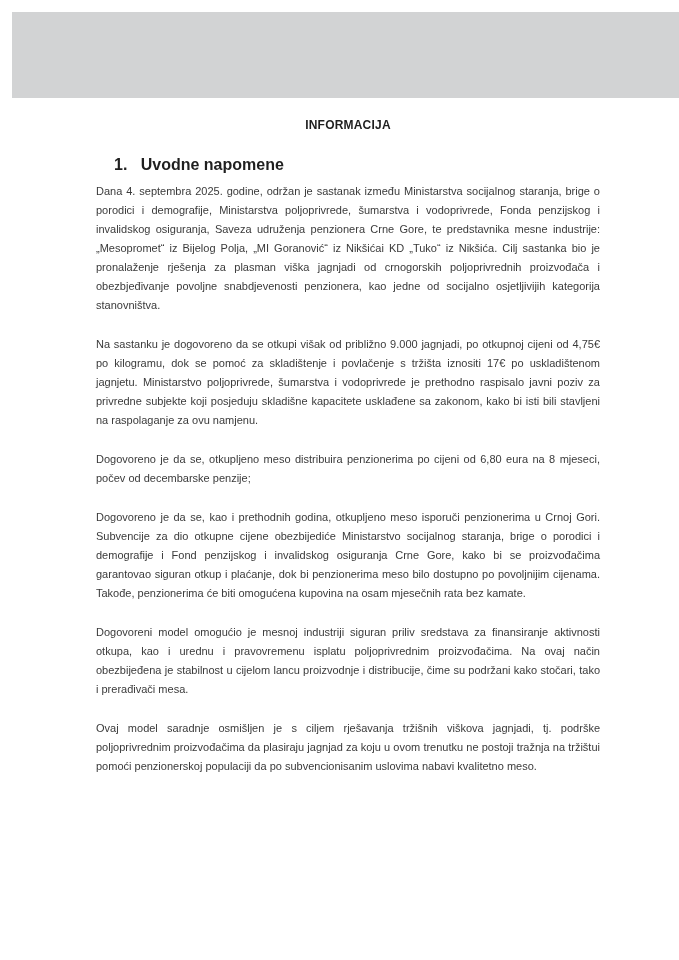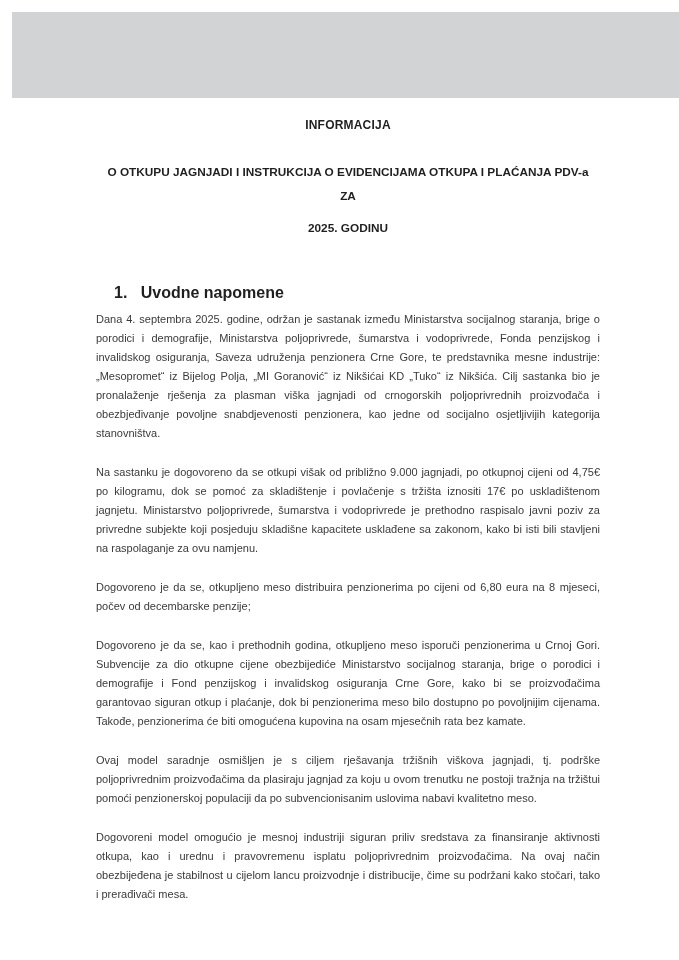--- a/index.html
+++ b/index.html
@@ -55,25 +55,21 @@
     color: #3a3a3a;
   }
 </style>
 </head>
 <body>
 
 <div class="page">
   <div class="top-strip"></div>
   <div class="content">
     <div class="doc-title">INFORMACIJA</div>
-    <div class="doc-subtitle">
-      <div>O OTKUPU JAGNJADI I INSTRUKCIJA O EVIDENCIJAMA OTKUPA I PLAĆANJA PDV-a  ZA</div>
-      <div>2025. GODINU</div>
-    </div>
     <div class="section-heading">1.   Uvodne napomene</div>
     <p class="para">Dana 4. septembra 2025. godine, održan je sastanak između Ministarstva socijalnog staranja, brige o porodici i demografije, Ministarstva poljoprivrede, šumarstva i vodoprivrede, Fonda penzijskog i invalidskog osiguranja, Saveza udruženja penzionera Crne Gore, te predstavnika mesne industrije: „Mesopromet“ iz Bijelog Polja, „MI Goranović“ iz Nikšićai KD „Tuko“ iz Nikšića. Cilj sastanka bio je pronalaženje rješenja za plasman viška jagnjadi od crnogorskih poljoprivrednih proizvođača i obezbjeđivanje povoljne snabdjevenosti penzionera, kao jedne od socijalno osjetljivijih kategorija stanovništva.</p>
     <p class="para">Na sastanku je dogovoreno da se otkupi višak od približno 9.000 jagnjadi, po otkupnoj cijeni od 4,75€ po kilogramu, dok se pomoć za skladištenje i povlačenje s tržišta iznositi 17€ po uskladištenom jagnjetu. Ministarstvo poljoprivrede, šumarstva i vodoprivrede je prethodno raspisalo javni poziv za privredne subjekte koji posjeduju skladišne kapacitete usklađene sa zakonom, kako bi isti bili stavljeni na raspolaganje za ovu namjenu.</p>
     <p class="para">Dogovoreno je da se,  otkupljeno meso distribuira penzionerima po cijeni  od 6,80 eura na 8 mjeseci, počev od decembarske penzije;</p>
     <p class="para">Dogovoreno je da se, kao i prethodnih godina, otkupljeno meso isporuči penzionerima u Crnoj Gori. Subvencije za dio otkupne cijene obezbijediće Ministarstvo socijalnog staranja, brige o porodici i demografije i Fond penzijskog i invalidskog osiguranja Crne Gore, kako bi se proizvođačima garantovao siguran otkup i plaćanje, dok bi penzionerima meso bilo dostupno po povoljnijim cijenama. Takođe, penzionerima će biti omogućena kupovina na osam mjesečnih rata bez kamate.</p>
+    <p class="para">Dogovoreni model omogućio je mesnoj industriji siguran priliv sredstava za finansiranje aktivnosti otkupa, kao i urednu i pravovremenu isplatu poljoprivrednim proizvođačima. Na ovaj način obezbijeđena je stabilnost u cijelom lancu proizvodnje i distribucije, čime su podržani kako stočari, tako i prerađivači mesa.</p>
     <p class="para">Ovaj model saradnje osmišljen je s ciljem rješavanja tržišnih viškova jagnjadi, tj. podrške poljoprivrednim proizvođačima da plasiraju jagnjad za koju u ovom trenutku ne postoji tražnja na tržištui pomoći penzionerskoj populaciji da po subvencionisanim uslovima nabavi kvalitetno meso.</p>
-    <p class="para">Dogovoreni model omogućio je mesnoj industriji siguran priliv sredstava za finansiranje aktivnosti otkupa, kao i urednu i pravovremenu isplatu poljoprivrednim proizvođačima. Na ovaj način obezbijeđena je stabilnost u cijelom lancu proizvodnje i distribucije, čime su podržani kako stočari, tako i prerađivači mesa.</p>
   </div>
 </div>
 
 </body></html>

